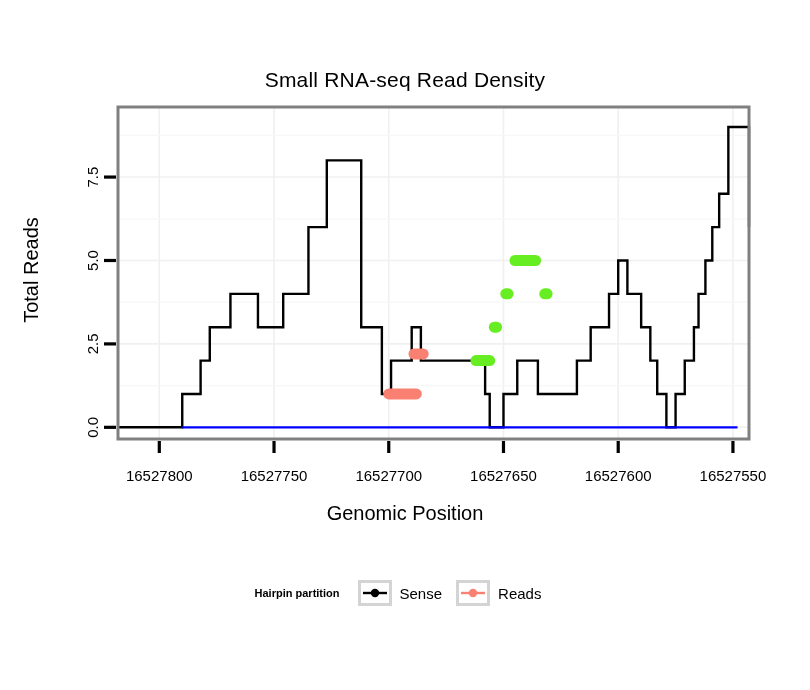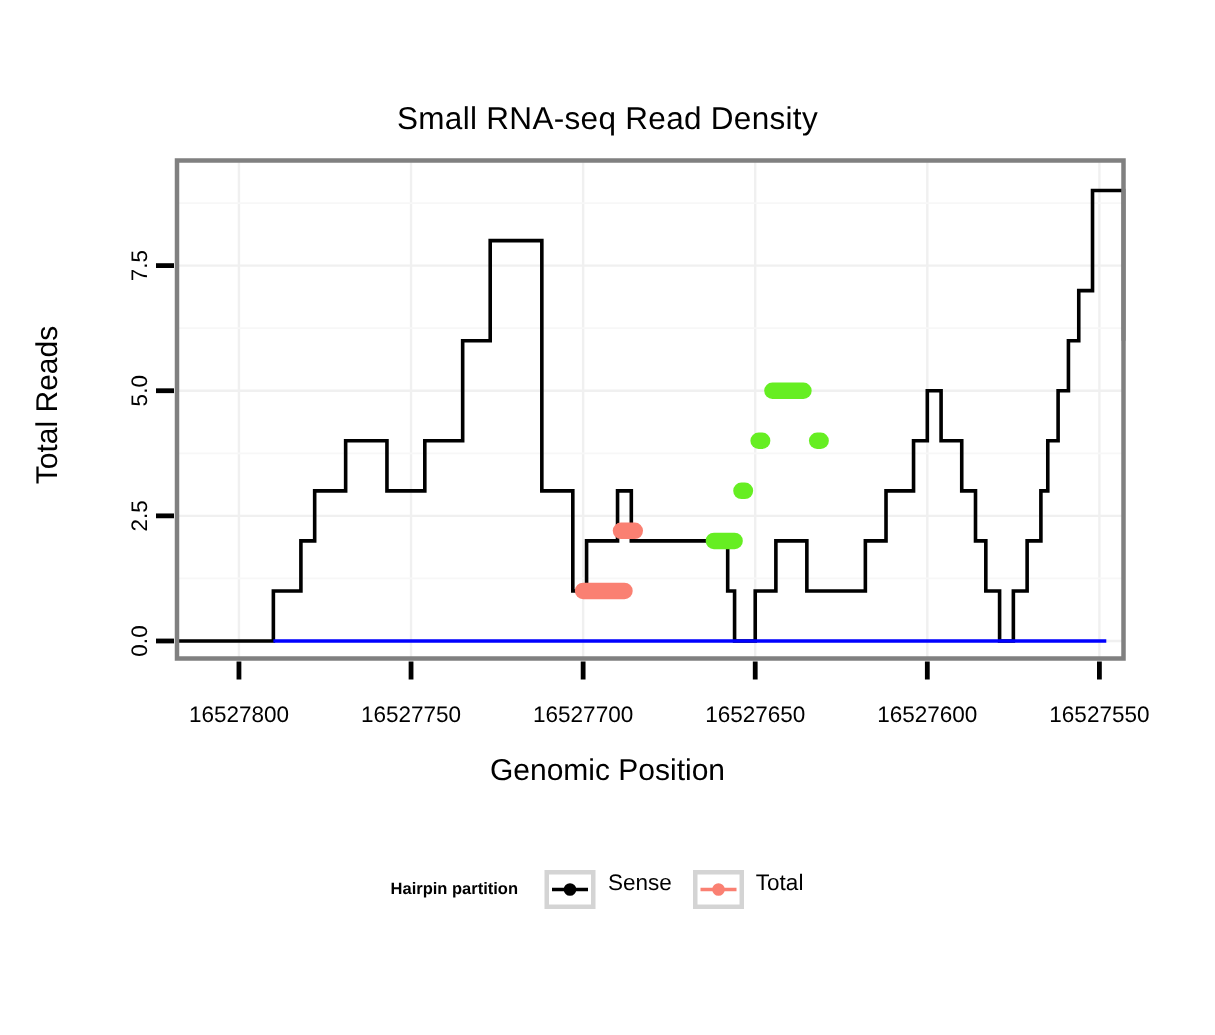--- a/index.html
+++ b/index.html
@@ -53,20 +53,21 @@
     gap: 0px;
   }
   #legend-title {
     font-size: 11px;
     font-weight: bold;
     color: #000000;
     margin-right: 18px;
   }
   .legend-entry {
     display: flex;
+    align-items: center;
     margin-right: 14px;
   }
   .legend-key {
     width: 34px;
     height: 26px;
     border: 3px solid #d4d4d4;
     background: #ffffff;
     display: flex;
     align-items: center;
     justify-content: center;
@@ -161,18 +162,18 @@
           </div>
           <div class="legend-label">Sense</div>
         </div>
         <div class="legend-entry">
           <div class="legend-key">
             <svg width="26" height="16" viewBox="0 0 26 16">
               <line x1="1" y1="8" x2="25" y2="8" stroke="#fa8072" stroke-width="2.4"></line>
               <circle cx="13" cy="8" r="4.2" fill="#fa8072"></circle>
             </svg>
           </div>
-          <div class="legend-label">Total</div>
+          <div class="legend-label">Reads</div>
         </div>
       </div>
   </div>
 
 </div>
 
 </body></html>

